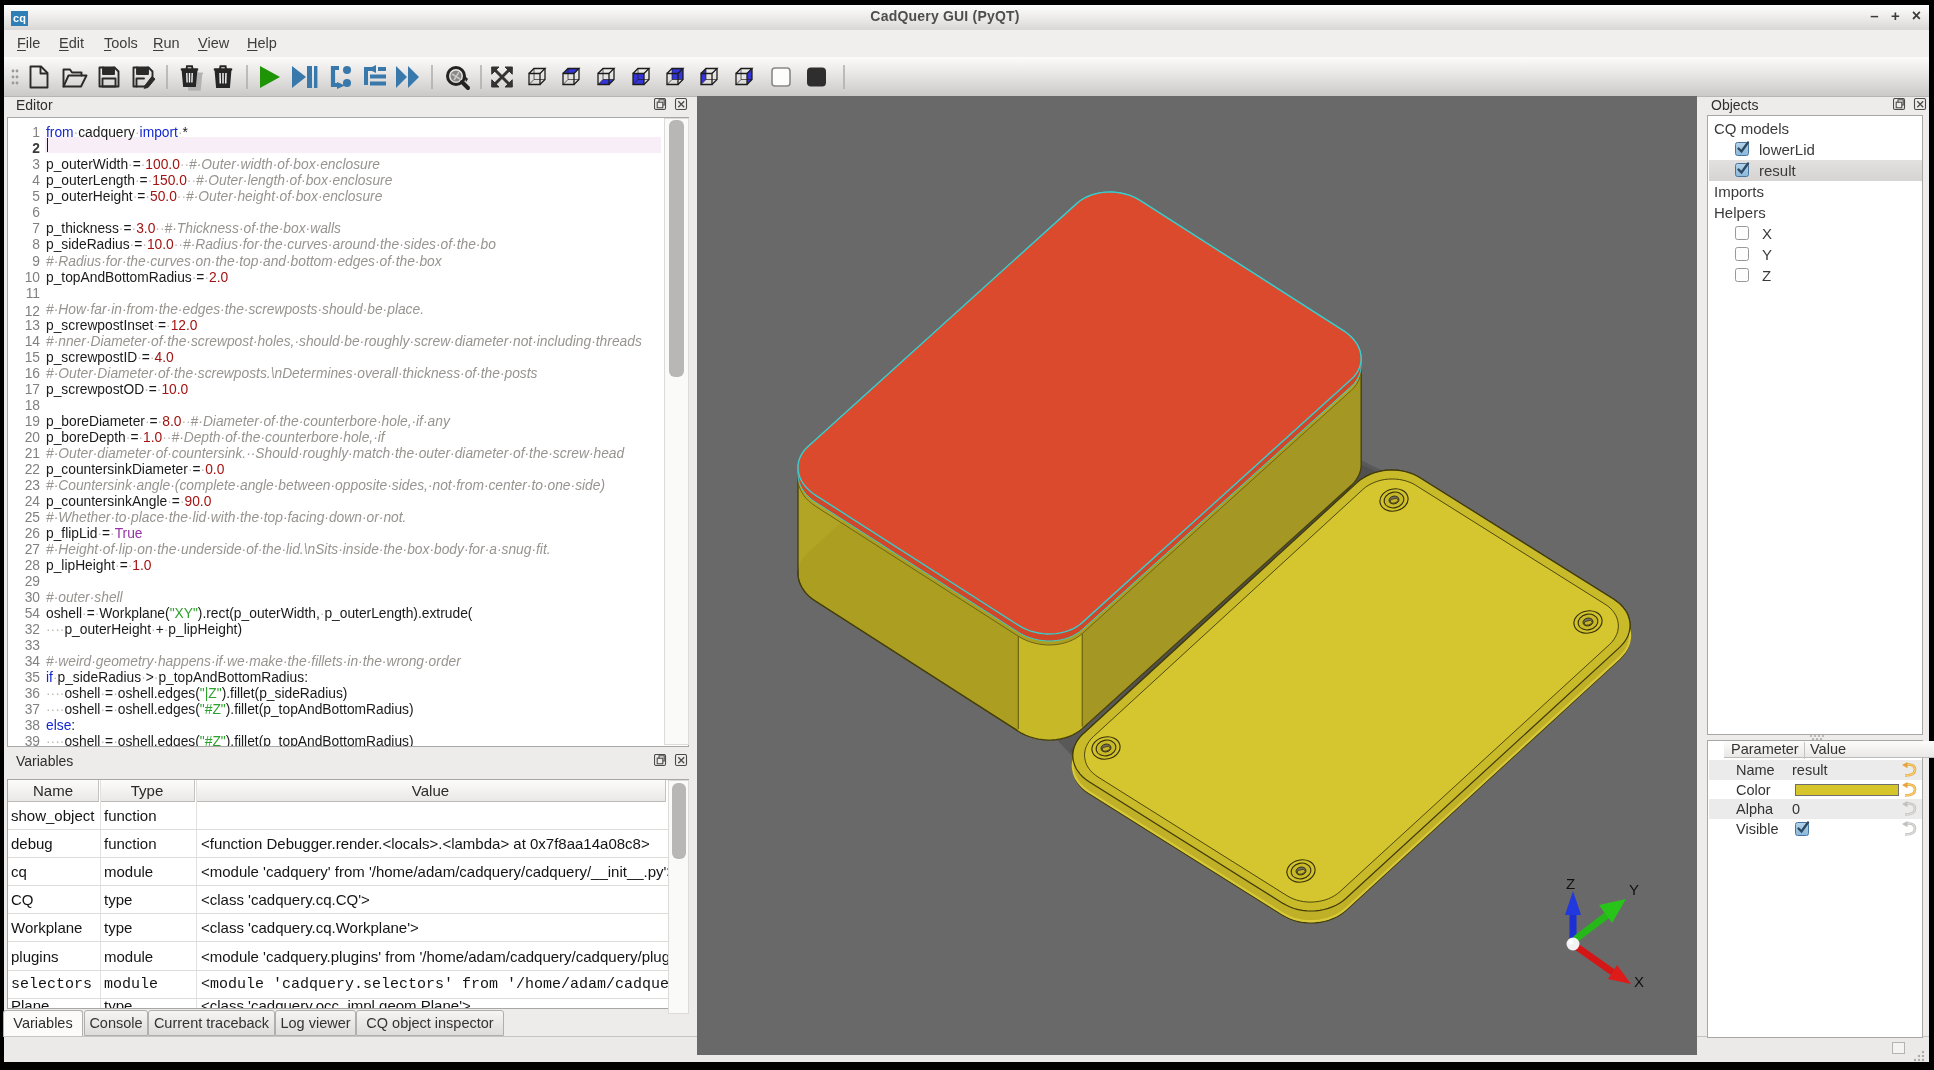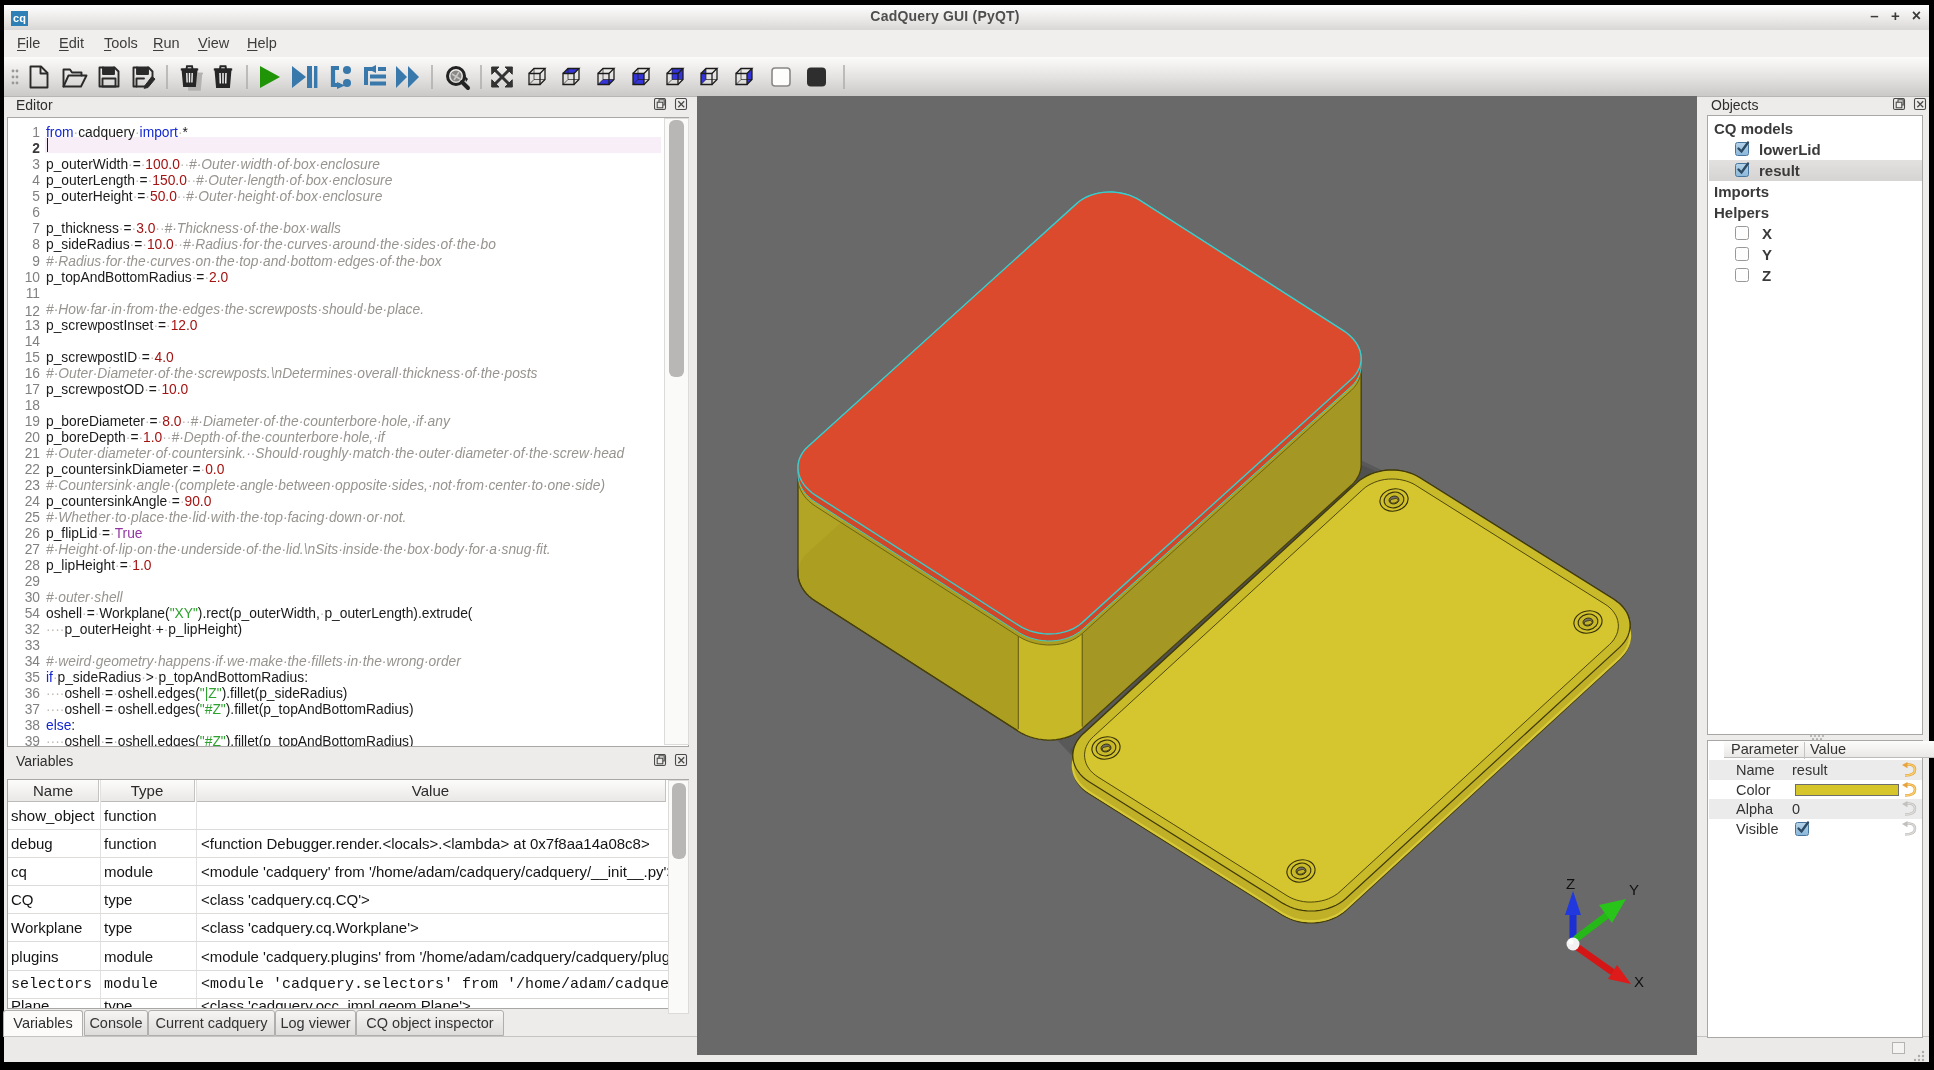--- a/index.html
+++ b/index.html
@@ -51,21 +51,21 @@
   border:1px solid #b1afad; border-radius:3px 3px 0 0; text-align:center;
   background:linear-gradient(#f6f5f4,#dedcda); line-height:25px; }
 .tab.active { background:#fcfbfa; height:27px; border-bottom:none; color:#2f2f2f; }
 
 #statusbar { position:absolute; left:0; top:1031px; width:100%; height:26px; background:#ebeae8; border-top:1px solid #c6c4c2;}
 
 #viewport { position:absolute; left:692px; top:90px; width:1004px; height:960px; }
 
 #objtree { position:absolute; left:1703px; top:110px; width:216px; height:620px; background:#fff;
   border:1px solid #a9a7a5; font-size:15px; color:#3a3a3a; }
-.trow { position:absolute; left:1px; width:213px; height:21px; line-height:21px;font-weight:bold; }
+.trow { position:absolute; left:1px; width:213px; height:21px; line-height:21px; }
 .cb { position:absolute; width:14px; height:14px; border-radius:2.5px; top:3.5px; }
 .cb.on { background:linear-gradient(#b4d2e8,#8cb8da); border:1px solid #47749e; }
 .cb.off { background:#fdfdfd; border:1px solid #9a9896; }
 .cb.on svg { position:absolute; left:-1px; top:-3px; }
 #paramtable { position:absolute; left:1703px; top:734.5px; width:216px; height:298px; background:#fff;
   border:1px solid #a9a7a5; font-size:14.5px; color:#333; }
 .prow { position:absolute; left:1px; width:213px; height:20px; line-height:20px; }
 .undo { position:absolute; right:4px; top:2px; width:17px; height:15px; }
 </style></head>
 <body>
@@ -274,20 +274,21 @@
 <div class="ln" style="top:136.5px;">9</div>
 <div class="cl" style="top:136.5px;"><span class="c">#·Radius·for·the·curves·on·the·top·and·bottom·edges·of·the·box</span></div>
 <div class="ln" style="top:152.5px;">10</div>
 <div class="cl" style="top:152.5px;"><span class="p">p_topAndBottomRadius</span><span class="d">·</span><span class="p">=</span><span class="d">·</span><span class="n">2.0</span></div>
 <div class="ln" style="top:168.5px;">11</div>
 <div class="ln" style="top:187px;">12</div>
 <div class="cl" style="top:184.5px;"><span class="c">#·How·far·in·from·the·edges·the·screwposts·should·be·place.</span></div>
 <div class="ln" style="top:200.5px;">13</div>
 <div class="cl" style="top:200.5px;"><span class="p">p_screwpostInset</span><span class="d">·</span><span class="p">=</span><span class="d">·</span><span class="n">12.0</span></div>
 <div class="ln" style="top:216.6px;">14</div>
+<div class="cl" style="top:216.6px;"><span class="c">#·nner·Diameter·of·the·screwpost·holes,·should·be·roughly·screw·diameter·not·including·threads</span></div>
 <div class="ln" style="top:232.6px;">15</div>
 <div class="cl" style="top:232.6px;"><span class="p">p_screwpostID</span><span class="d">·</span><span class="p">=</span><span class="d">·</span><span class="n">4.0</span></div>
 <div class="ln" style="top:248.6px;">16</div>
 <div class="cl" style="top:248.6px;"><span class="c">#·Outer·Diameter·of·the·screwposts.\nDetermines·overall·thickness·of·the·posts</span></div>
 <div class="ln" style="top:264.6px;">17</div>
 <div class="cl" style="top:264.6px;"><span class="p">p_screwpostOD</span><span class="d">·</span><span class="p">=</span><span class="d">·</span><span class="n">10.0</span></div>
 <div class="ln" style="top:280.6px;">18</div>
 <div class="ln" style="top:296.7px;">19</div>
 <div class="cl" style="top:296.7px;"><span class="p">p_boreDiameter</span><span class="d">·</span><span class="p">=</span><span class="d">·</span><span class="n">8.0</span><span class="d">··</span><span class="c">#·Diameter·of·the·counterbore·hole,·if·any</span></div>
 <div class="ln" style="top:312.7px;">20</div>
@@ -386,21 +387,21 @@
         <span class="vc1">Plane</span>
         <span class="vc2">type</span>
         <span class="vc3">&lt;class 'cadquery.occ_impl.geom.Plane'&gt;</span>
       </div>
   </div>
   <div class="sbtrack" style="left:664px;top:775px;width:21px;height:234px;"></div>
   <div class="sbthumb" style="left:667.5px;top:778px;width:14px;height:76px;"></div>
 
   <div class="tab active" style="left:-1px;width:80px;">Variables</div>
   <div class="tab" style="left:80px;width:64px;">Console</div>
-  <div class="tab" style="left:144px;width:127px;">Current cadquery</div>
+  <div class="tab" style="left:144px;width:127px;">Current traceback</div>
   <div class="tab" style="left:271px;width:81px;">Log viewer</div>
   <div class="tab" style="left:352px;width:148px;">CQ object inspector</div>
 
   <div id="statusbar"></div>
   <div id="viewport"><svg width="1004" height="960" viewBox="696 95 1004 960" preserveAspectRatio="none">
 <rect x="697" y="96" width="1000" height="959" fill="#696969"></rect>
 <polygon points="1398,478 1102,788 1044,726 1344,452" fill="#595959"></polygon>
 <polygon points="1396,480 1094,782 1070,750 1350,460" fill="#505050"></polygon>
 <path d="M1072.8 755.2 L1073.1 751.9 L1073.8 748.6 L1074.9 745.4 L1076.4 742.2 L1078.4 739.2 L1080.7 736.4 L1083.3 733.7 L1357.1 482.6 L1360.1 480.1 L1363.4 477.9 L1366.9 475.9 L1370.7 474.1 L1374.7 472.7 L1378.8 471.6 L1383.1 470.7 L1387.4 470.2 L1391.8 470.1 L1396.1 470.2 L1400.4 470.7 L1404.7 471.5 L1408.8 472.6 L1412.7 474.0 L1416.4 475.7 L1419.9 477.7 L1614.2 599.6 L1617.4 601.9 L1620.3 604.3 L1622.8 607.0 L1625.0 609.8 L1626.9 612.8 L1628.3 616.0 L1629.3 619.2 L1629.9 622.5 L1630.1 625.8 L1630.1 637.8 L1629.8 641.1 L1629.1 644.4 L1628.0 647.7 L1626.5 650.8 L1624.5 653.8 L1622.2 656.7 L1619.6 659.4 L1345.8 910.5 L1342.8 913.0 L1339.5 915.2 L1336.0 917.2 L1332.2 918.9 L1328.2 920.4 L1324.1 921.5 L1319.8 922.3 L1315.5 922.8 L1311.1 923.0 L1306.8 922.8 L1302.5 922.4 L1298.2 921.6 L1294.1 920.5 L1290.2 919.0 L1286.5 917.3 L1283.0 915.4 L1088.7 793.4 L1085.5 791.2 L1082.6 788.7 L1080.1 786.1 L1077.9 783.2 L1076.0 780.2 L1074.6 777.1 L1073.6 773.9 L1073.0 770.6 L1072.8 767.2 Z" fill="#bfb028" stroke="#403a08" stroke-width="1.2"></path>
 <path d="M1283.0 913.6 L1286.5 915.5 L1290.2 917.2 L1294.1 918.7 L1298.2 919.8 L1302.5 920.6 L1306.8 921.0 L1311.1 921.2 L1315.5 921.0 L1319.8 920.5 L1324.1 919.7 L1328.2 918.6 L1332.2 917.1 L1336.0 915.4 L1339.5 913.4 L1342.8 911.2 L1345.8 908.7 L1619.6 657.6 L1622.2 654.9 L1624.5 652.0 L1626.5 649.0 L1628.0 645.9 L1629.1 642.6 L1629.8 639.3 L1630.1 636.0 L1629.9 632.7 L1629.3 629.4 L1628.3 626.2 L1626.9 623.0 L1625.0 620.0 L1622.8 617.2 L1620.3 614.5 L1617.4 612.1 L1614.2 609.8 L1419.9 487.9 L1416.4 485.9 L1412.7 484.2 L1408.8 482.8 L1404.7 481.7 L1400.4 480.9 L1396.1 480.4 L1391.8 480.3 L1387.4 480.4 L1383.1 480.9 L1378.8 481.8 L1374.7 482.9 L1370.7 484.3 L1366.9 486.1 L1363.4 488.1 L1360.1 490.3 L1357.1 492.8 L1083.3 743.9 L1080.7 746.6 L1078.4 749.4 L1076.4 752.4 L1074.9 755.6 L1073.8 758.8 L1073.1 762.1 L1072.8 765.4 L1073.0 768.8 L1073.6 772.1 L1074.6 775.3 L1076.0 778.4 L1077.9 781.4 L1080.1 784.3 L1082.6 786.9 L1085.5 789.4 L1088.7 791.6 Z" fill="none" stroke="#d8c93a" stroke-width="2.2"></path>

